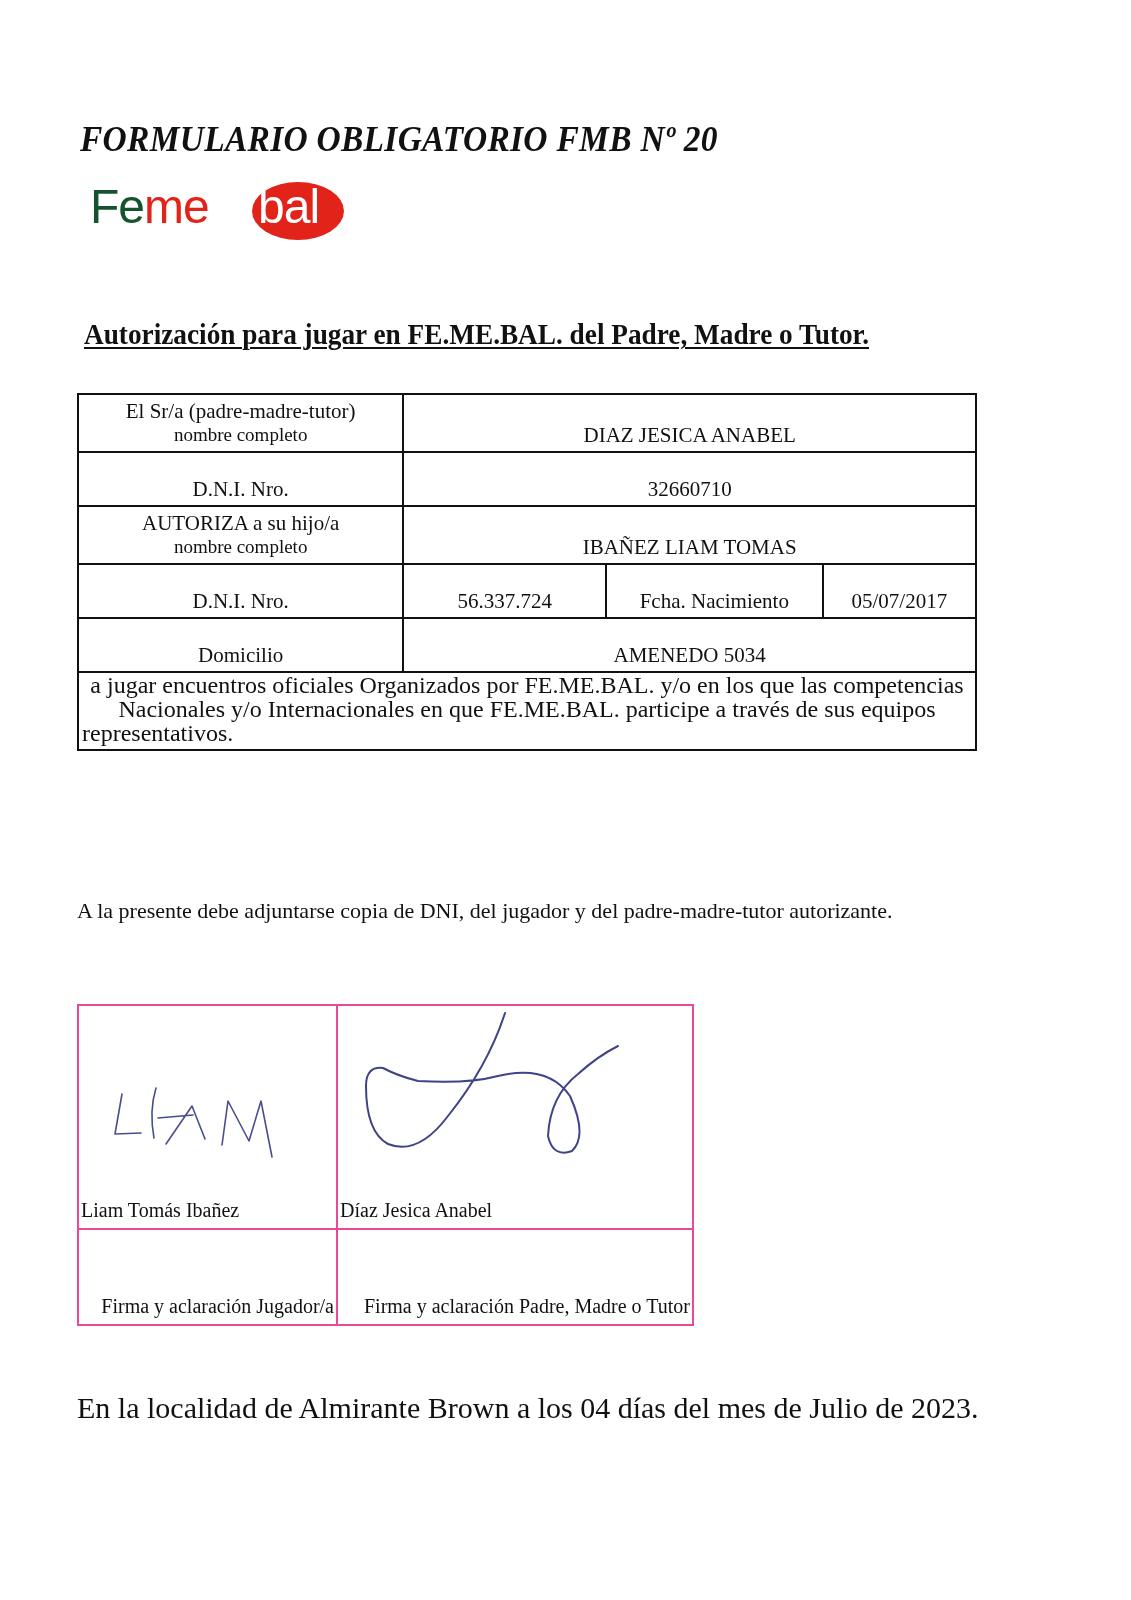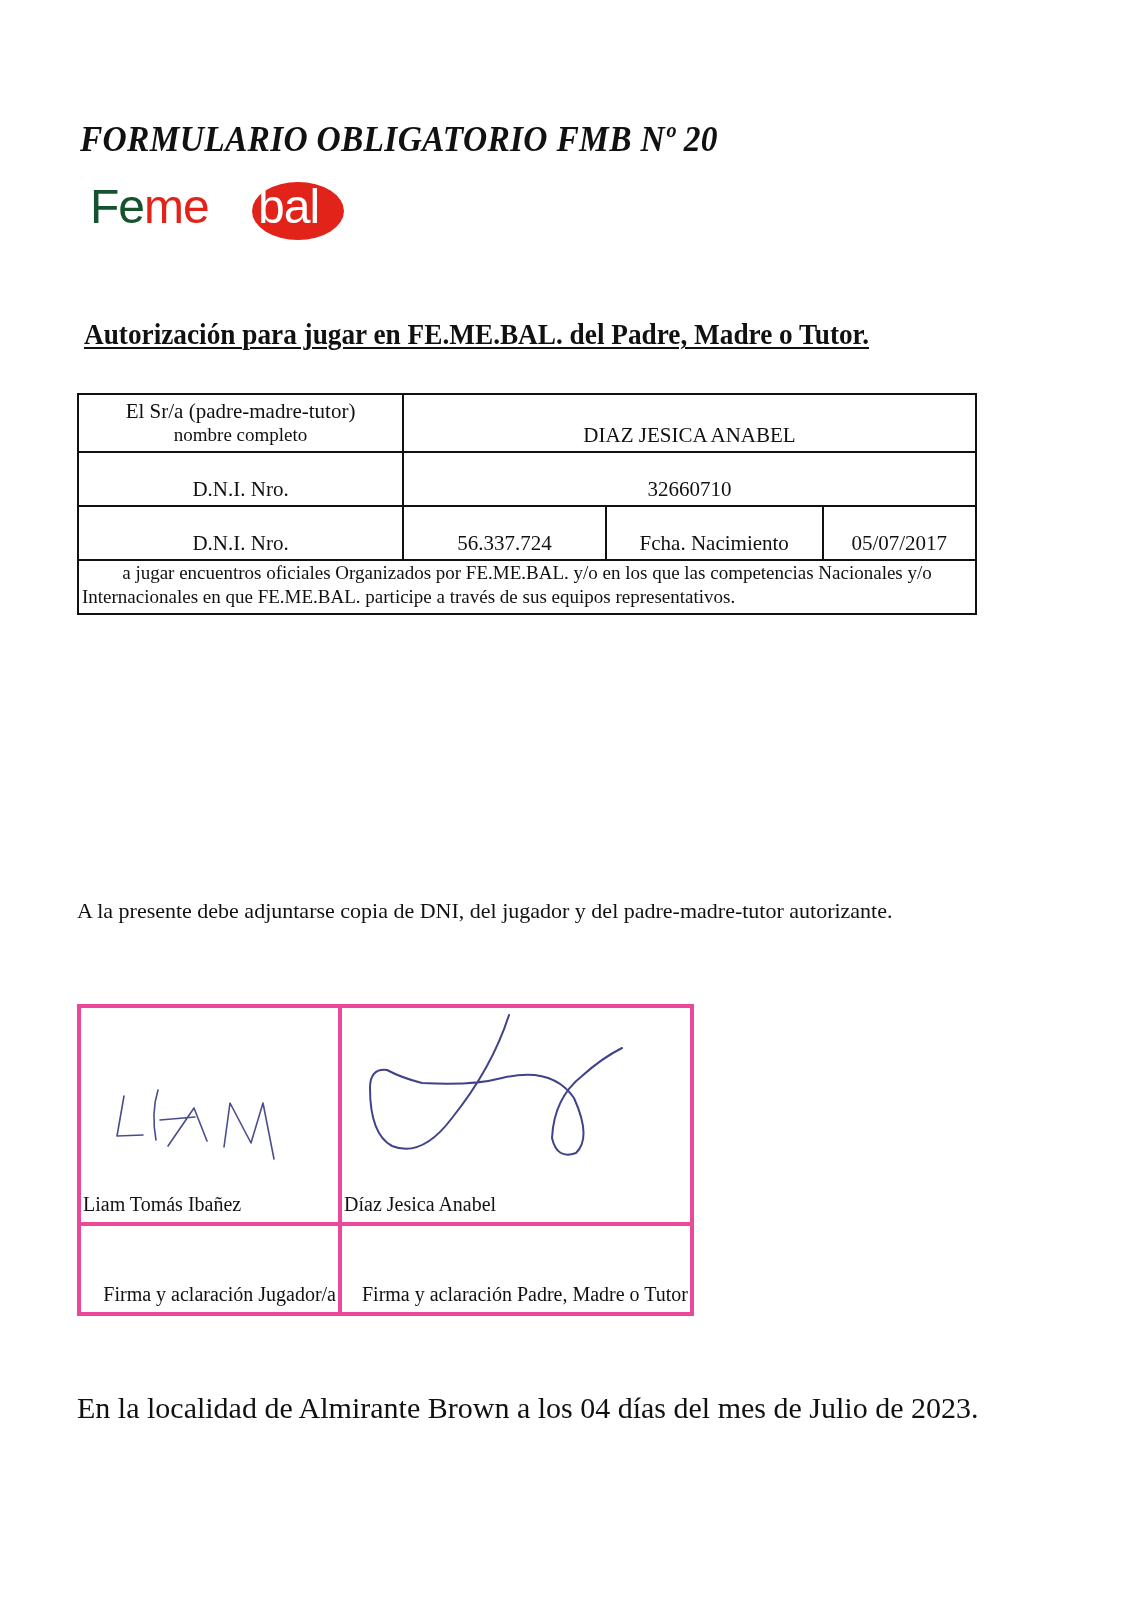--- a/index.html
+++ b/index.html
@@ -107,42 +107,42 @@
     .row-c td { height: 52px; }
     .row-d td { height: 48px; }
     .row-e td { height: 48px; }
     .row-f td { height: 48px; }
     td.paragraph {
       text-align: justify;
       text-align-last: left;
       vertical-align: top;
       padding: 24px 2px 20px 2px;
       line-height: 28px;
-      font-size: 19px;
+      font-size: 24px;
     }
     .notice {
       position: absolute;
       left: 77px;
       top: 892px;
       width: 920px;
       font-size: 22px;
       line-height: 38px;
     }
     table.sign-table {
       position: absolute;
       left: 77px;
       top: 1004px;
       width: 617px;
       border-collapse: collapse;
       font-size: 20px;
     }
     table.sign-table td {
-      border: 4px solid #ec4899;
+      border: 2px solid #ec4899;
       vertical-align: bottom;
-      padding: 8px 2px 6px 2px;
+      padding: 16px 2px 6px 2px;
       white-space: nowrap;
       position: relative;
       margin-left: 44px;
     }
     .sig-row td { height: 200px; }
     .cap-row td { height: 72px; vertical-align: middle; padding-bottom: 4px; text-align: right; }
     td.sig-left { width: 253px; }
     .signature {
       position: absolute;
       left: 0;
@@ -184,25 +184,36 @@
     <td class="label">
       <div>El Sr/a (padre-madre-tutor)</div>
       <div style="font-size:19px">nombre completo</div>
     </td>
     <td class="value" colspan="3">DIAZ JESICA ANABEL</td>
   </tr>
   <tr class="row-b">
     <td class="label">D.N.I. Nro.</td>
     <td class="value" colspan="3">32660710</td>
   </tr>
+  <tr class="row-c">
+    <td class="label">
+      <div>AUTORIZA a su hijo/a</div>
+      <div style="font-size:19px">nombre completo</div>
+    </td>
+    <td class="value" colspan="3">IBAÑEZ LIAM TOMAS</td>
+  </tr>
   <tr class="row-d">
     <td class="label">D.N.I. Nro.</td>
     <td class="value" style="width:196px">56.337.724</td>
     <td class="label2">Fcha. Nacimiento</td>
     <td class="value value2">05/07/2017</td>
+  </tr>
+  <tr class="row-e">
+    <td class="label">Domicilio</td>
+    <td class="value" colspan="3">AMENEDO 5034</td>
   </tr>
   <tr>
     <td class="paragraph" colspan="4">a jugar encuentros oficiales Organizados por FE.ME.BAL. y/o en los que las competencias Nacionales y/o Internacionales en que FE.ME.BAL. participe a través de sus equipos representativos.</td>
   </tr>
 </tbody>
   </table>
 
 <div class="notice">A la presente debe adjuntarse copia de DNI, del jugador y del padre-madre-tutor autorizante.</div>
 
 <table class="sign-table">

